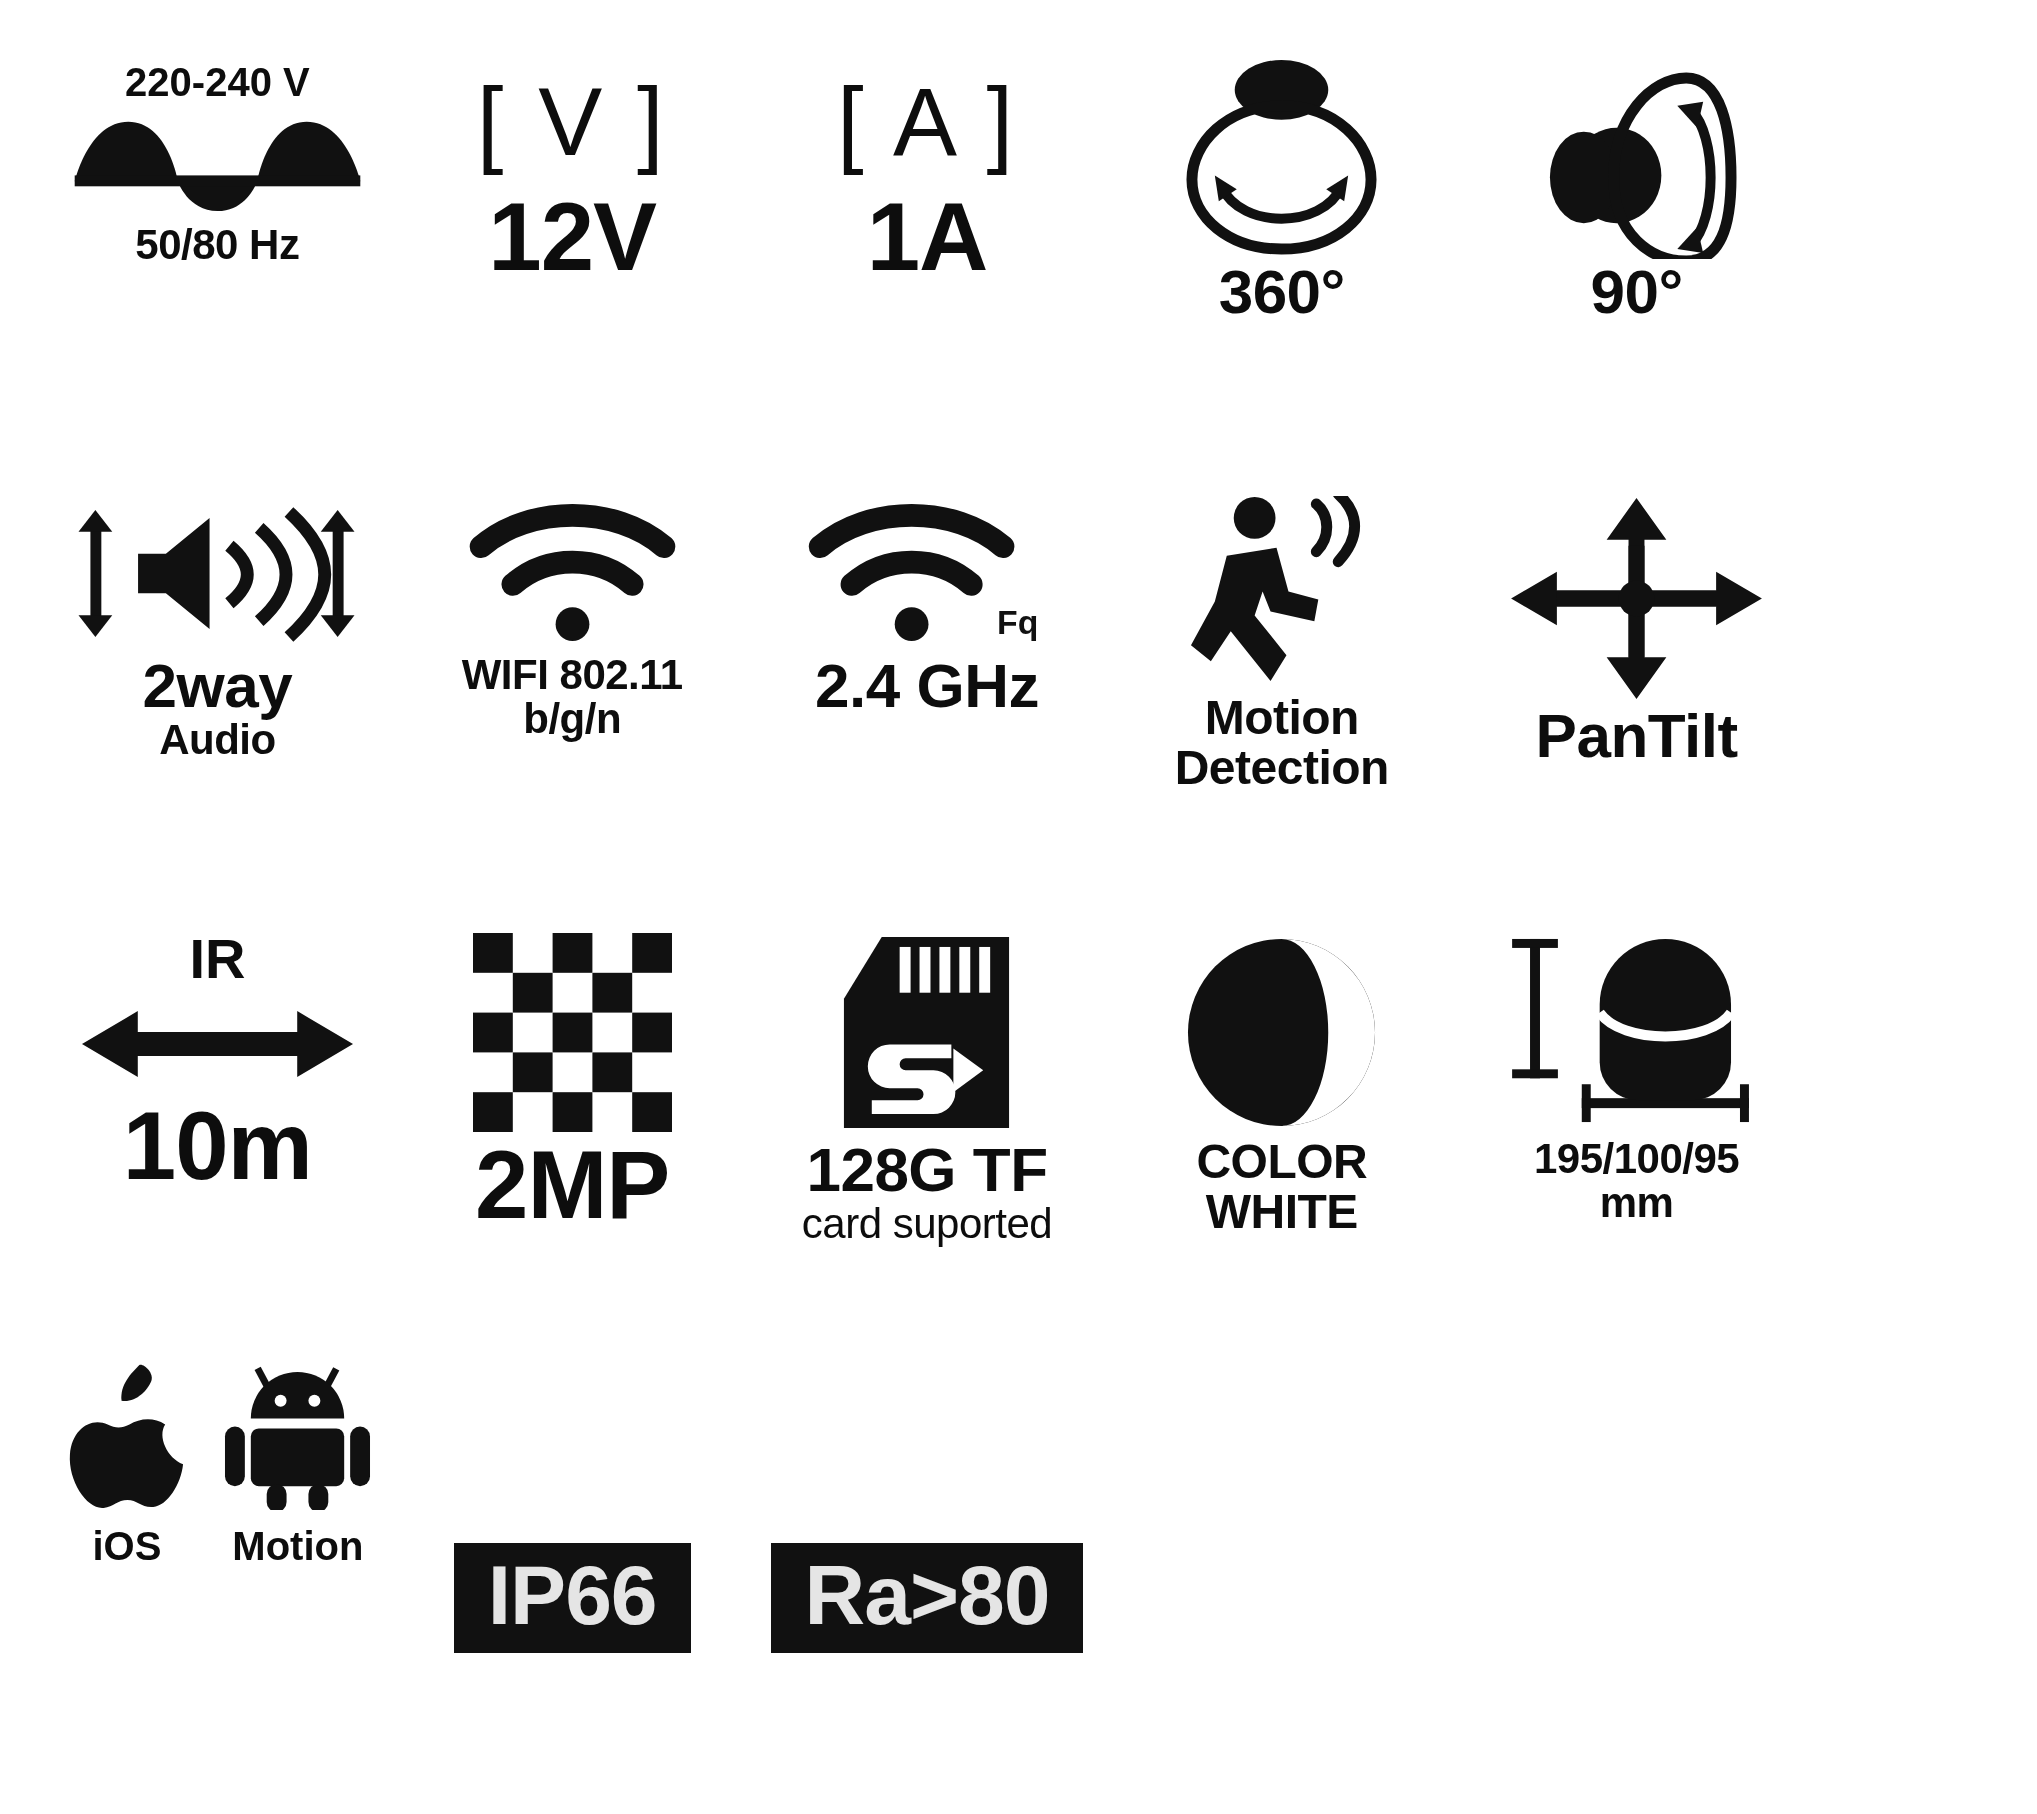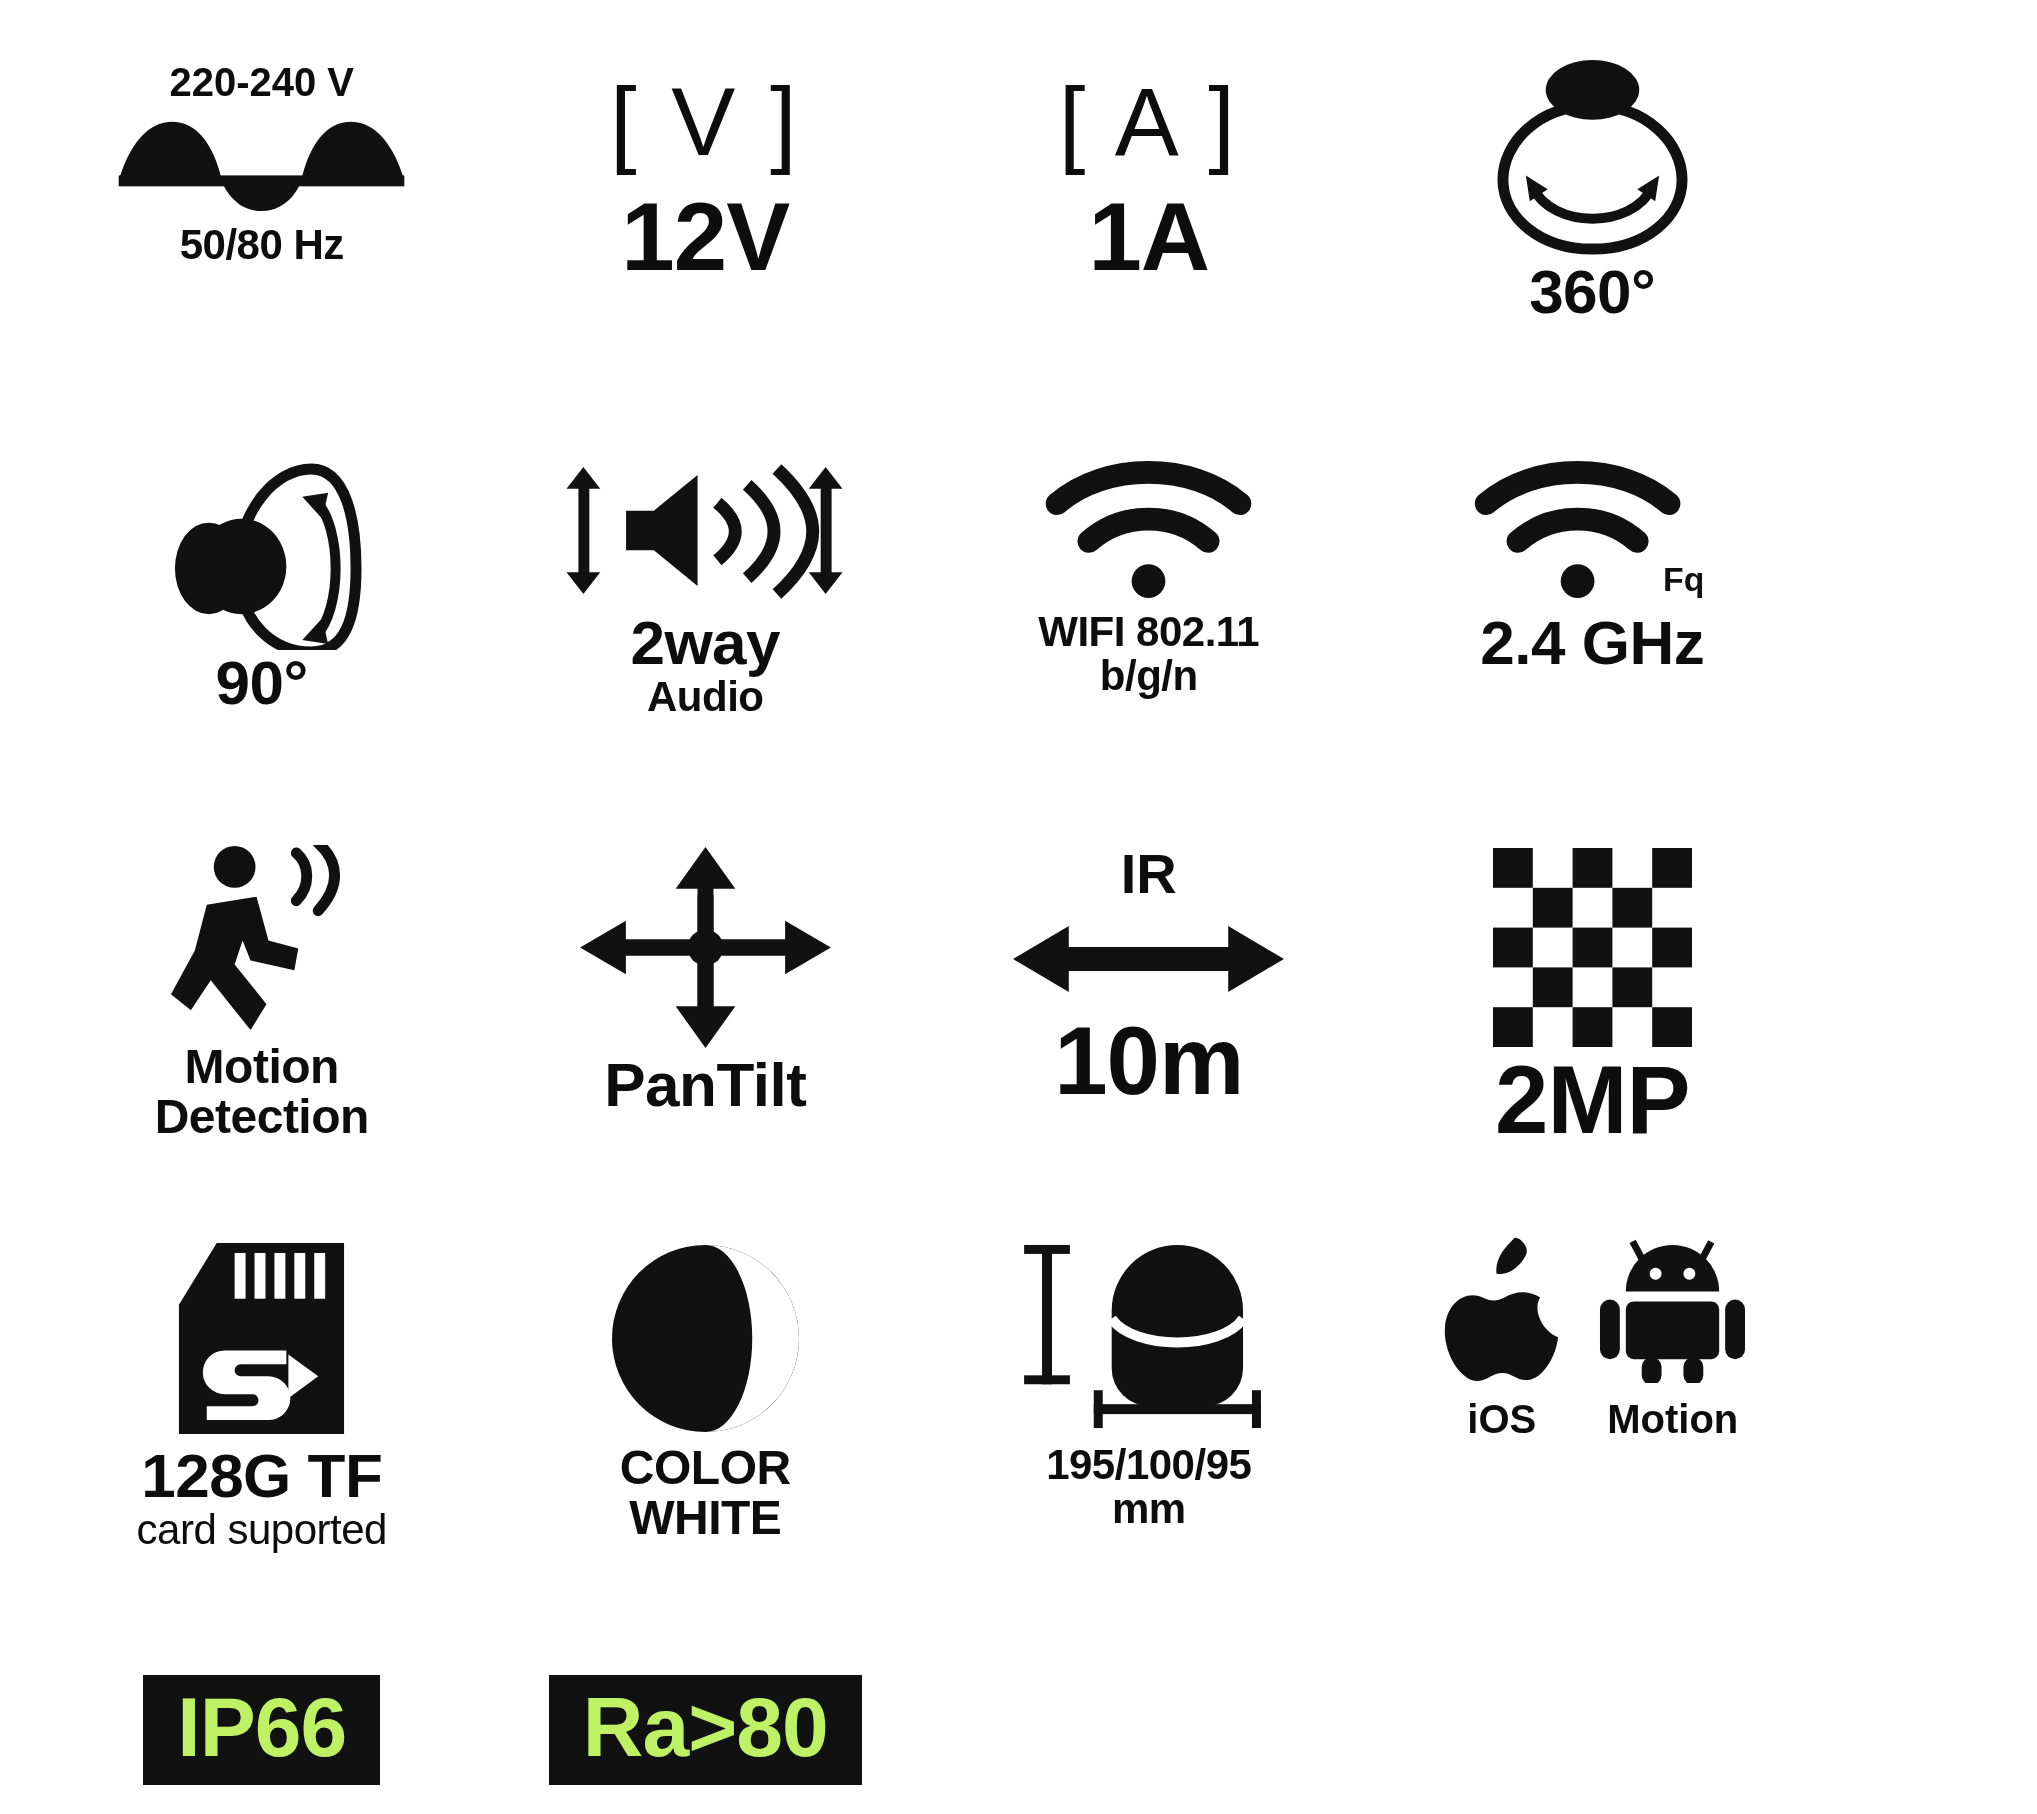--- a/index.html
+++ b/index.html
@@ -13,21 +13,21 @@
     font-family: "Liberation Sans", sans-serif;
     color: #0d0d0d;
     overflow: hidden;
   }
   .sheet {
     width: 1842px;
     height: 1815px;
     box-sizing: border-box;
     padding: 50px 28px 30px 40px;
     display: grid;
-    grid-template-columns: repeat(4, 1fr);
+    grid-template-columns: repeat(5, 1fr);
     grid-template-rows: repeat(4, 1fr);
     align-items: start;
     justify-items: center;
   }
   .cell {
     width: 100%;
     height: 100%;
     display: flex;
     flex-direction: column;
     align-items: center;
@@ -64,21 +64,21 @@
     margin-bottom: 6px;
   }
   .big-val {
     font-size: 96px;
     font-weight: bold;
     line-height: 1;
     letter-spacing: -1px;
   }
   .badge {
     background: #111111;
-    color: #bef264;
+    color: #e5e5e5;
     font-size: 84px;
     font-weight: bold;
     padding: 10px 34px 16px 34px;
     line-height: 1;
     letter-spacing: -1px;
     display: inline-block;
   }
   .os-row {
     display: flex;
     align-items: flex-end;

